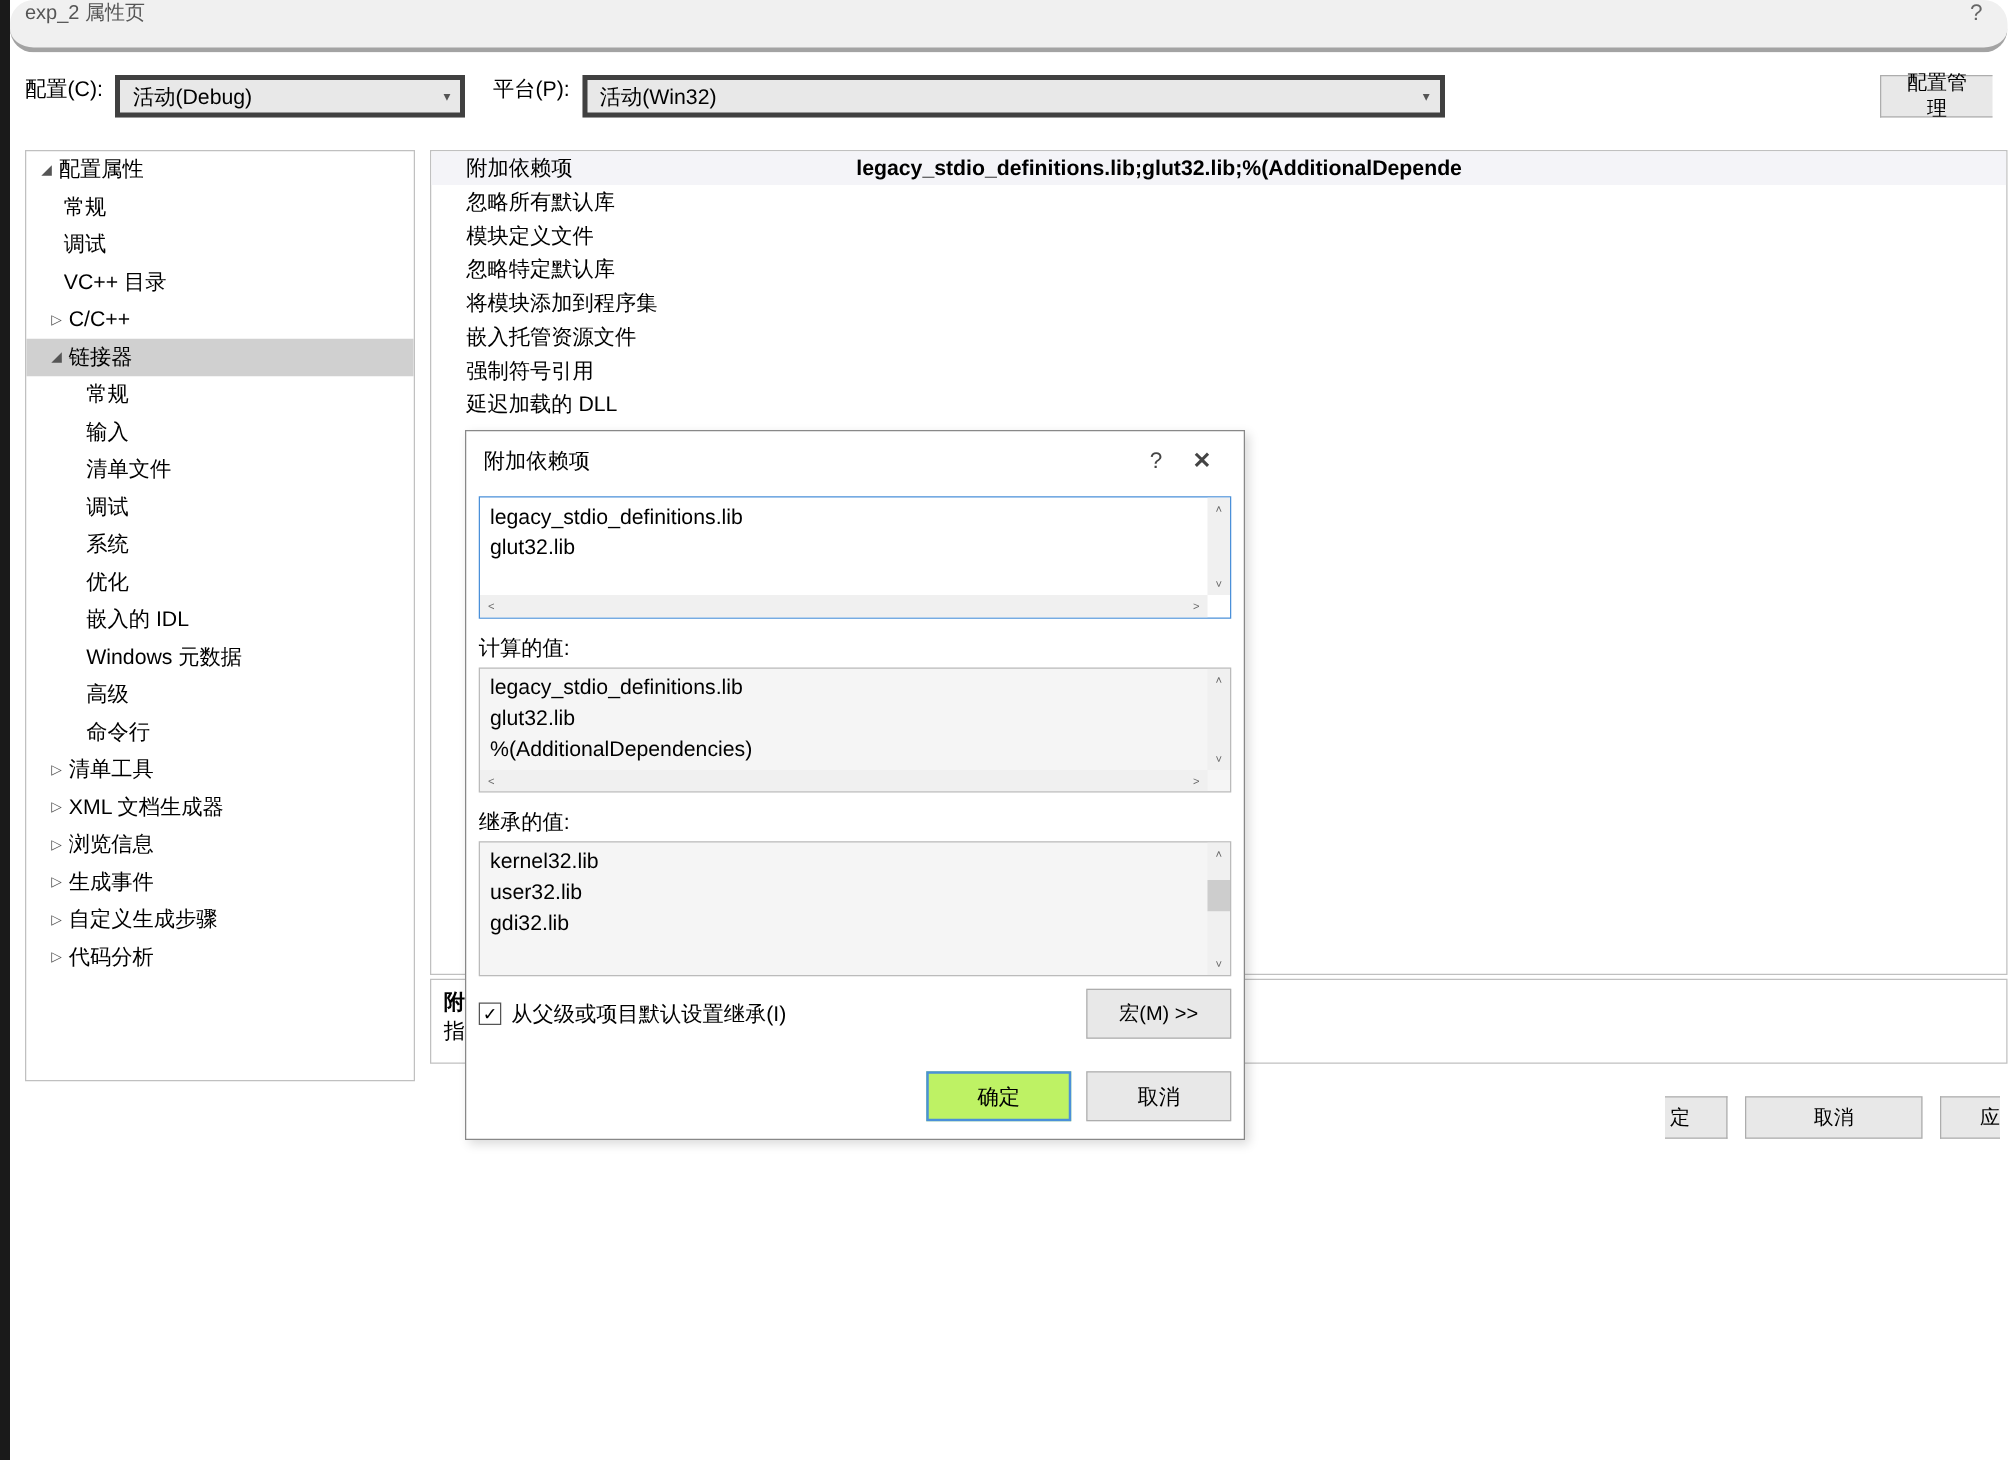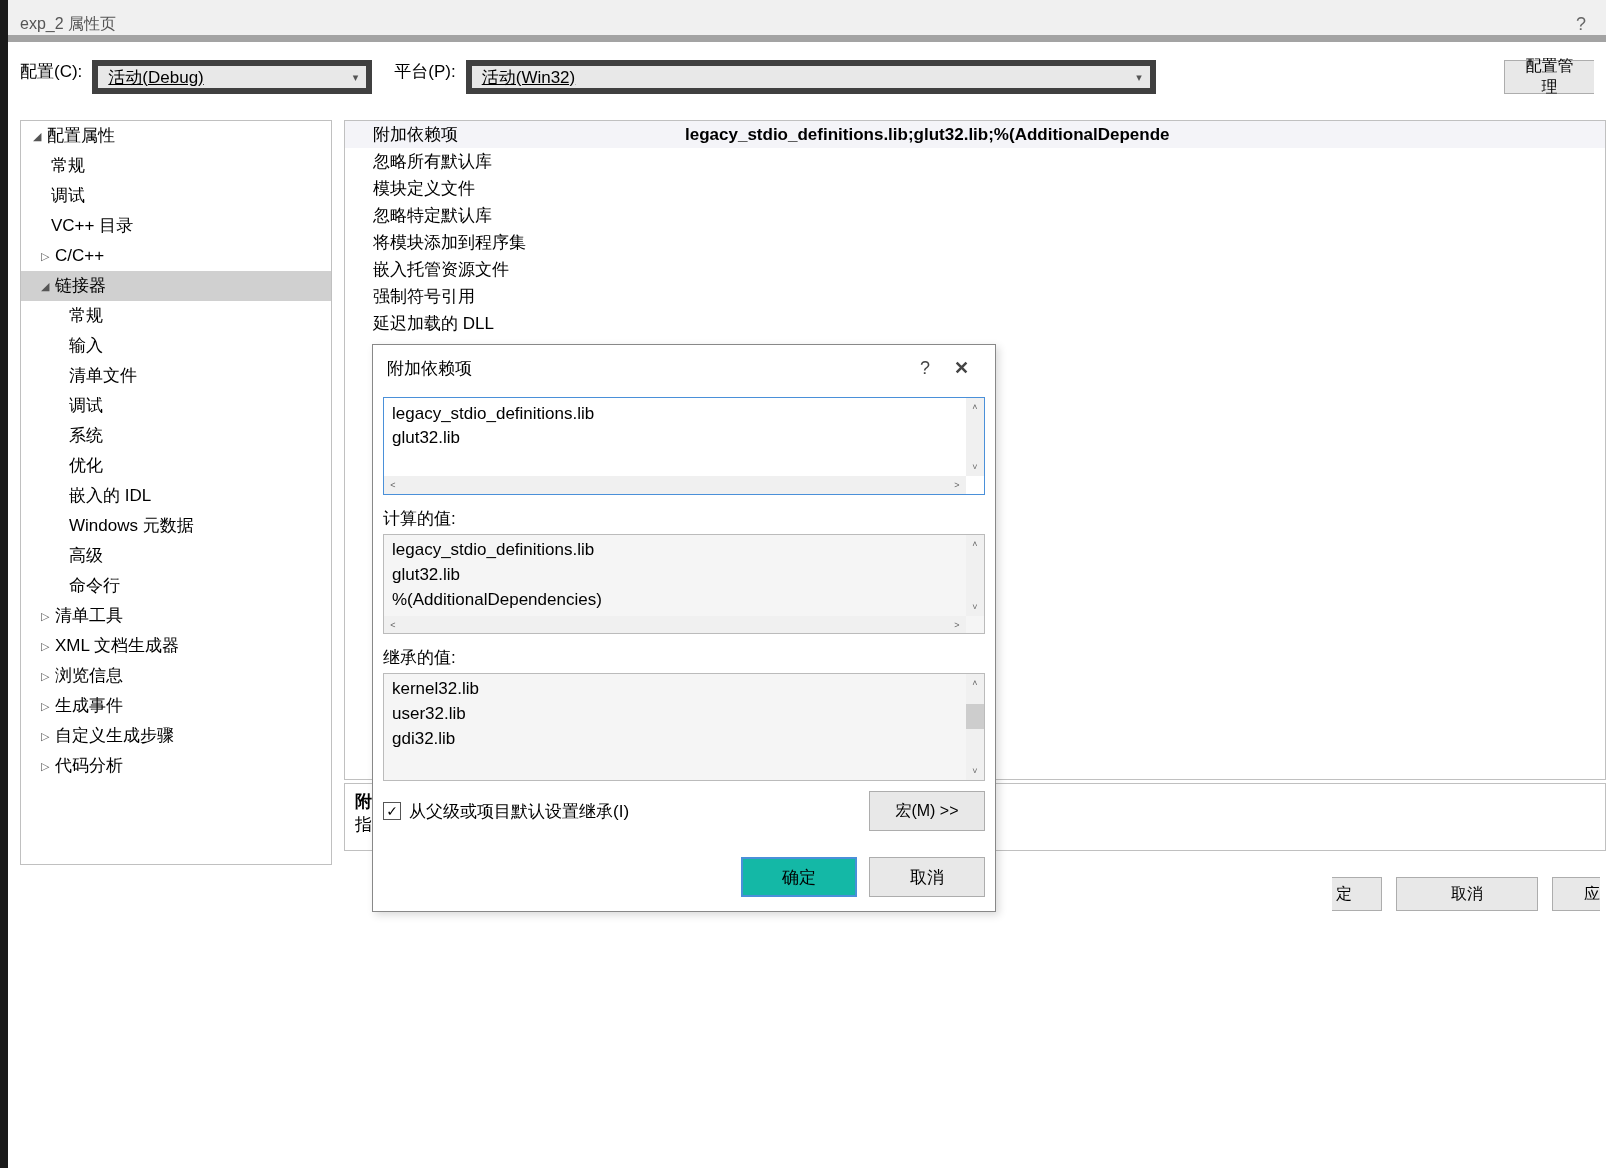--- a/index.html
+++ b/index.html
@@ -15,47 +15,47 @@
     }
     .left-dark {
       position: absolute;
       left: 0; top: 0; width: 8px; height: 1168px;
       background: #1a1a1a;
     }
     .titlebar {
       position: absolute;
       left: 8px; top: 0; right: 0; height: 42px;
       background: #f0f0f0;
-      border-bottom: 7px solid #a3a3a3;
+      border-bottom: 4px solid #a3a3a3;
       display: flex;
-      align-items: flex-end;
+      align-items: flex-start;
       padding: 0 12px;
       color: #555;
       font-size: 16px;
+      border-radius: 19px;
     }
     .titlebar .spacer { flex: 1; }
     .help-icon { color: #666; font-size: 18px; padding: 0 8px; cursor: pointer; }
     .toolbar {
       position: absolute;
       left: 8px; top: 60px; right: 0; height: 48px;
       display: flex;
       padding: 0 12px;
       gap: 10px;
       font-size: 17px;
     }
     .toolbar label { color: #000; }
     .dropdown {
       height: 34px;
       background: #e8e8e8;
-      border: 6px solid #404040;
+      border: 4px solid #404040;
       display: flex; align-items: center;
       padding: 0 10px;
       cursor: pointer;
       position: relative;
-      text-decoration: underline;
     }
     .dropdown .chev { position: absolute; right: 8px; font-size: 11px; color: #555; }
     .dd-config { width: 280px; }
     .dd-platform { width: 690px; }
     .btn {
       height: 34px;
       background: #e8e8e8;
       border: 1px solid #adadad;
       padding: 0 18px;
       font-size: 16px;
@@ -187,21 +187,21 @@
       gap: 8px;
     }
     .checkbox {
       width: 18px; height: 18px; border: 1px solid #555; display: inline-flex; align-items: center; justify-content: center; font-size: 14px; cursor: pointer;
     }
     .dialog-buttons {
       display: flex; justify-content: flex-end; gap: 12px;
       padding: 14px 10px;
     }
     .dialog-buttons .btn { width: 116px; height: 40px; font-size: 17px; }
-    .btn-primary { background: #14b8a6; border: 2px solid #4a90d9; }
+    .btn-primary { background: #bef264; border: 2px solid #4a90d9; }
     .macros-btn { width: 116px; height: 40px; }
   </style>
 </head>
 <body>
 
 <div class="left-dark"></div>
 
 <div class="titlebar">
   <span>exp_2 属性页</span>
   <span class="spacer"></span>

